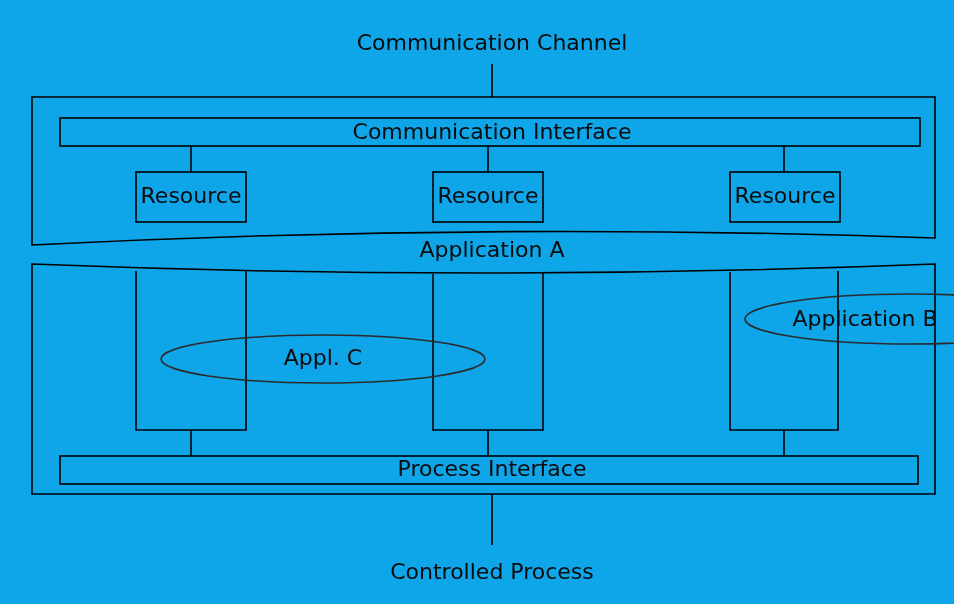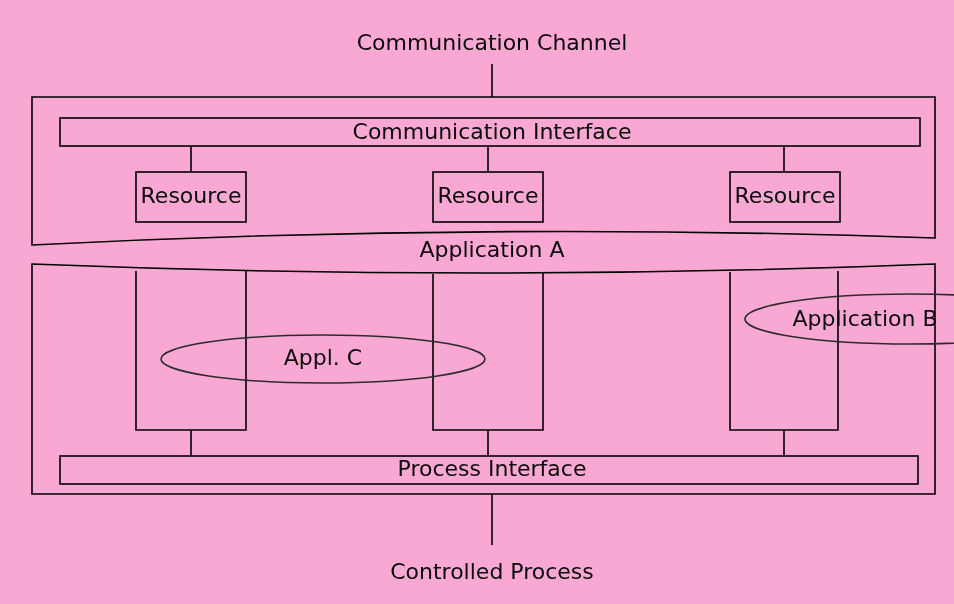--- a/index.html
+++ b/index.html
@@ -10,21 +10,21 @@
   body {
     width: 954px;
     height: 604px;
     overflow: hidden;
     font-family: "DejaVu Sans", "Liberation Sans", sans-serif;
   }
   #diagram-root {
     position: relative;
     width: 954px;
     height: 604px;
-    background: #f9a8d4;
+    background: #0ea5e9;
   }
   svg#diagram-svg {
     display: block;
     width: 954px;
     height: 604px;
   }
   .shape-stroke {
     fill: none;
     stroke: #000000;
     stroke-width: 1.6;

